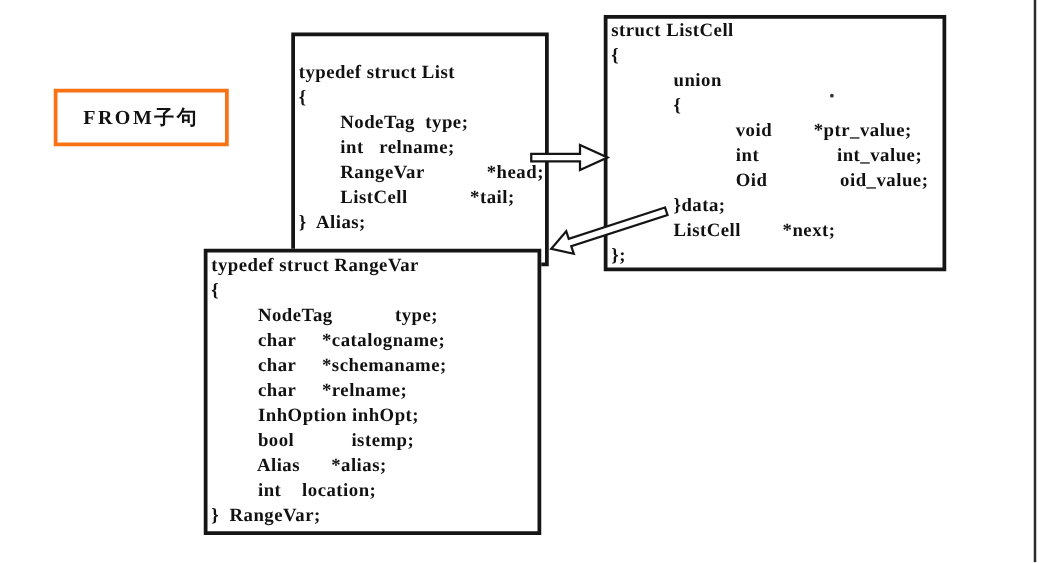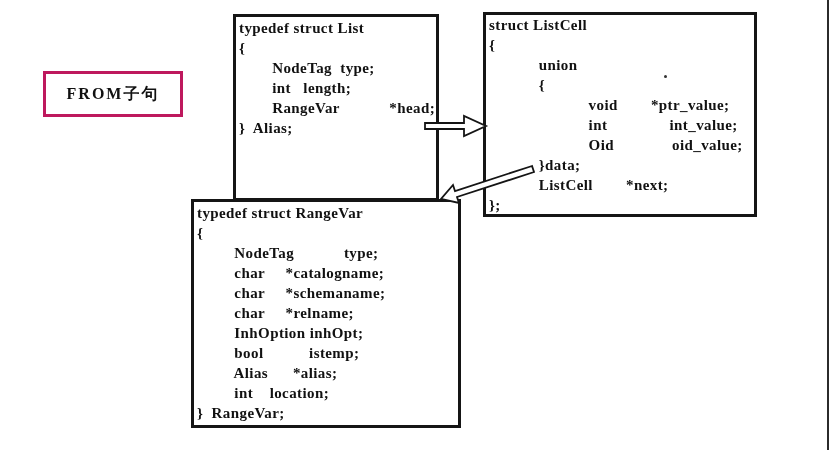--- a/index.html
+++ b/index.html
@@ -25,27 +25,27 @@
     font-size: 15px;
     line-height: 20px;
     white-space: pre;
     overflow: hidden;
     z-index: 1;
   }
   .struct-box .code-line {
     white-space: pre;
     letter-spacing: 0.4px;
   }
-  #box-list     { left: 233px; top: 14px;  width: 206px; height: 187px; padding: 1px 0 0 3px; }
+  #box-list     { left: 233px; top: 26px;  width: 206px; height: 187px; padding: 19px 0 0 3px; }
   #box-listcell { left: 483px; top: 12px;  width: 274px; height: 205px; padding: 0 0 0 3px; }
-  #box-rangevar { left: 163px; top: 199px; width: 270px; height: 229px; padding: 1px 0 0 3px; margin-left: 28px; }
+  #box-rangevar { left: 163px; top: 199px; width: 270px; height: 229px; padding: 1px 0 0 3px; }
   #box-from {
     position: absolute;
     left: 43px; top: 71px; width: 140px; height: 46px;
-    border: 3px solid #be185d;
+    border: 3px solid #f97316;
     background: #ffffff;
     box-sizing: border-box;
     display: flex;
     align-items: center;
     justify-content: center;
     font-weight: 700;
     font-size: 16px;
     letter-spacing: 2px;
     z-index: 1;
   }
@@ -73,21 +73,21 @@
 <body>
 
 <div id="canvas">
 
   <div id="page-edge"></div>
 
   <div id="box-from">
     <span>FROM子句</span>
   </div>
 
-  <div id="box-list" class="struct-box"><div class="code-line">typedef struct List</div><div class="code-line">{</div><div class="code-line">        NodeTag  type;</div><div class="code-line">        int   length;</div><div class="code-line">        RangeVar            *head;</div><div class="code-line">}  Alias;</div></div>
+  <div id="box-list" class="struct-box"><div class="code-line">typedef struct List</div><div class="code-line">{</div><div class="code-line">        NodeTag  type;</div><div class="code-line">        int   relname;</div><div class="code-line">        RangeVar            *head;</div><div class="code-line">        ListCell            *tail;</div><div class="code-line">}  Alias;</div></div>
 
   <div id="box-listcell" class="struct-box"><div class="code-line">struct ListCell</div><div class="code-line">{</div><div class="code-line">            union</div><div class="code-line">            {</div><div class="code-line">                        void        *ptr_value;</div><div class="code-line">                        int               int_value;</div><div class="code-line">                        Oid              oid_value;</div><div class="code-line">            }data;</div><div class="code-line">            ListCell        *next;</div><div class="code-line">};</div></div>
 
   <div id="box-rangevar" class="struct-box"><div class="code-line">typedef struct RangeVar</div><div class="code-line">{</div><div class="code-line">         NodeTag            type;</div><div class="code-line">         char     *catalogname;</div><div class="code-line">         char     *schemaname;</div><div class="code-line">         char     *relname;</div><div class="code-line">         InhOption inhOpt;</div><div class="code-line">         bool           istemp;</div><div class="code-line">         Alias      *alias;</div><div class="code-line">         int    location;</div><div class="code-line">}  RangeVar;</div></div>
 
   <svg id="arrow-1" class="arrow-svg" width="66" height="28" viewBox="0 0 66 28">
     <polygon points="1,11 40,11 40,4 62,14 40,24 40,17 1,17" fill="#ffffff" stroke="#151515" stroke-width="1.8" stroke-linejoin="miter"></polygon>
   </svg>
 
   <svg id="arrow-2" class="arrow-svg" width="108" height="46" viewBox="0 0 108 46">

